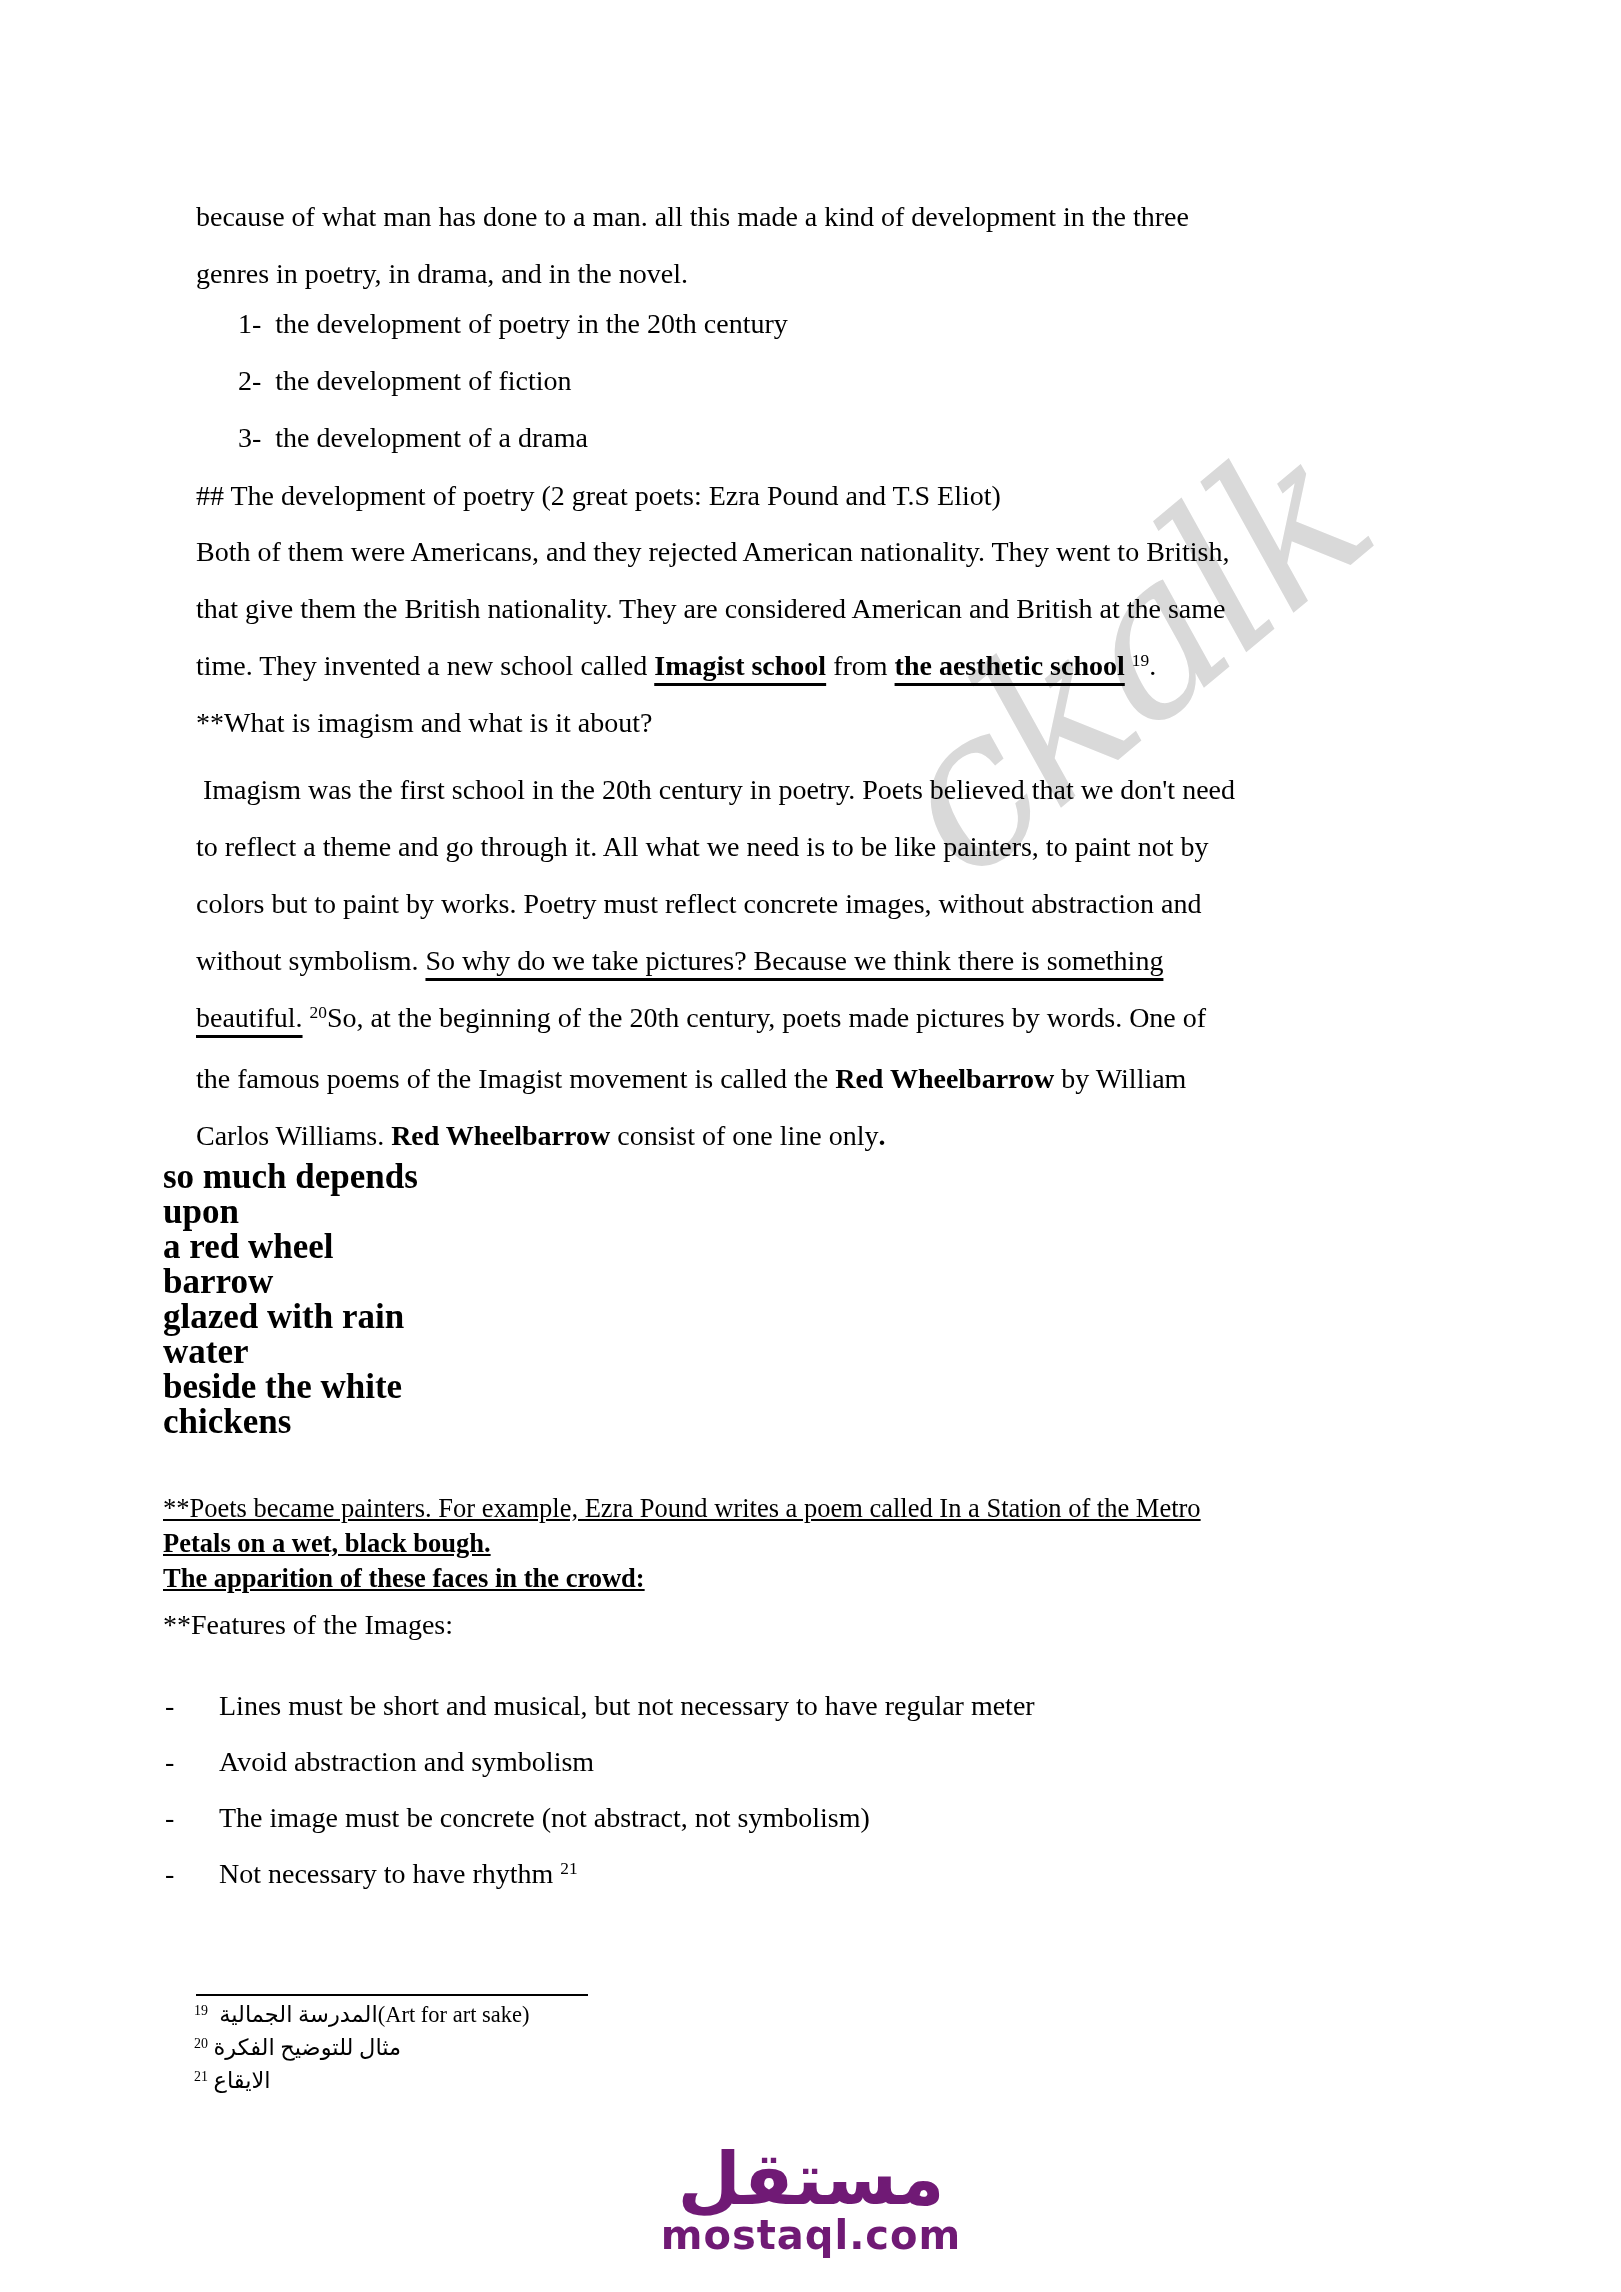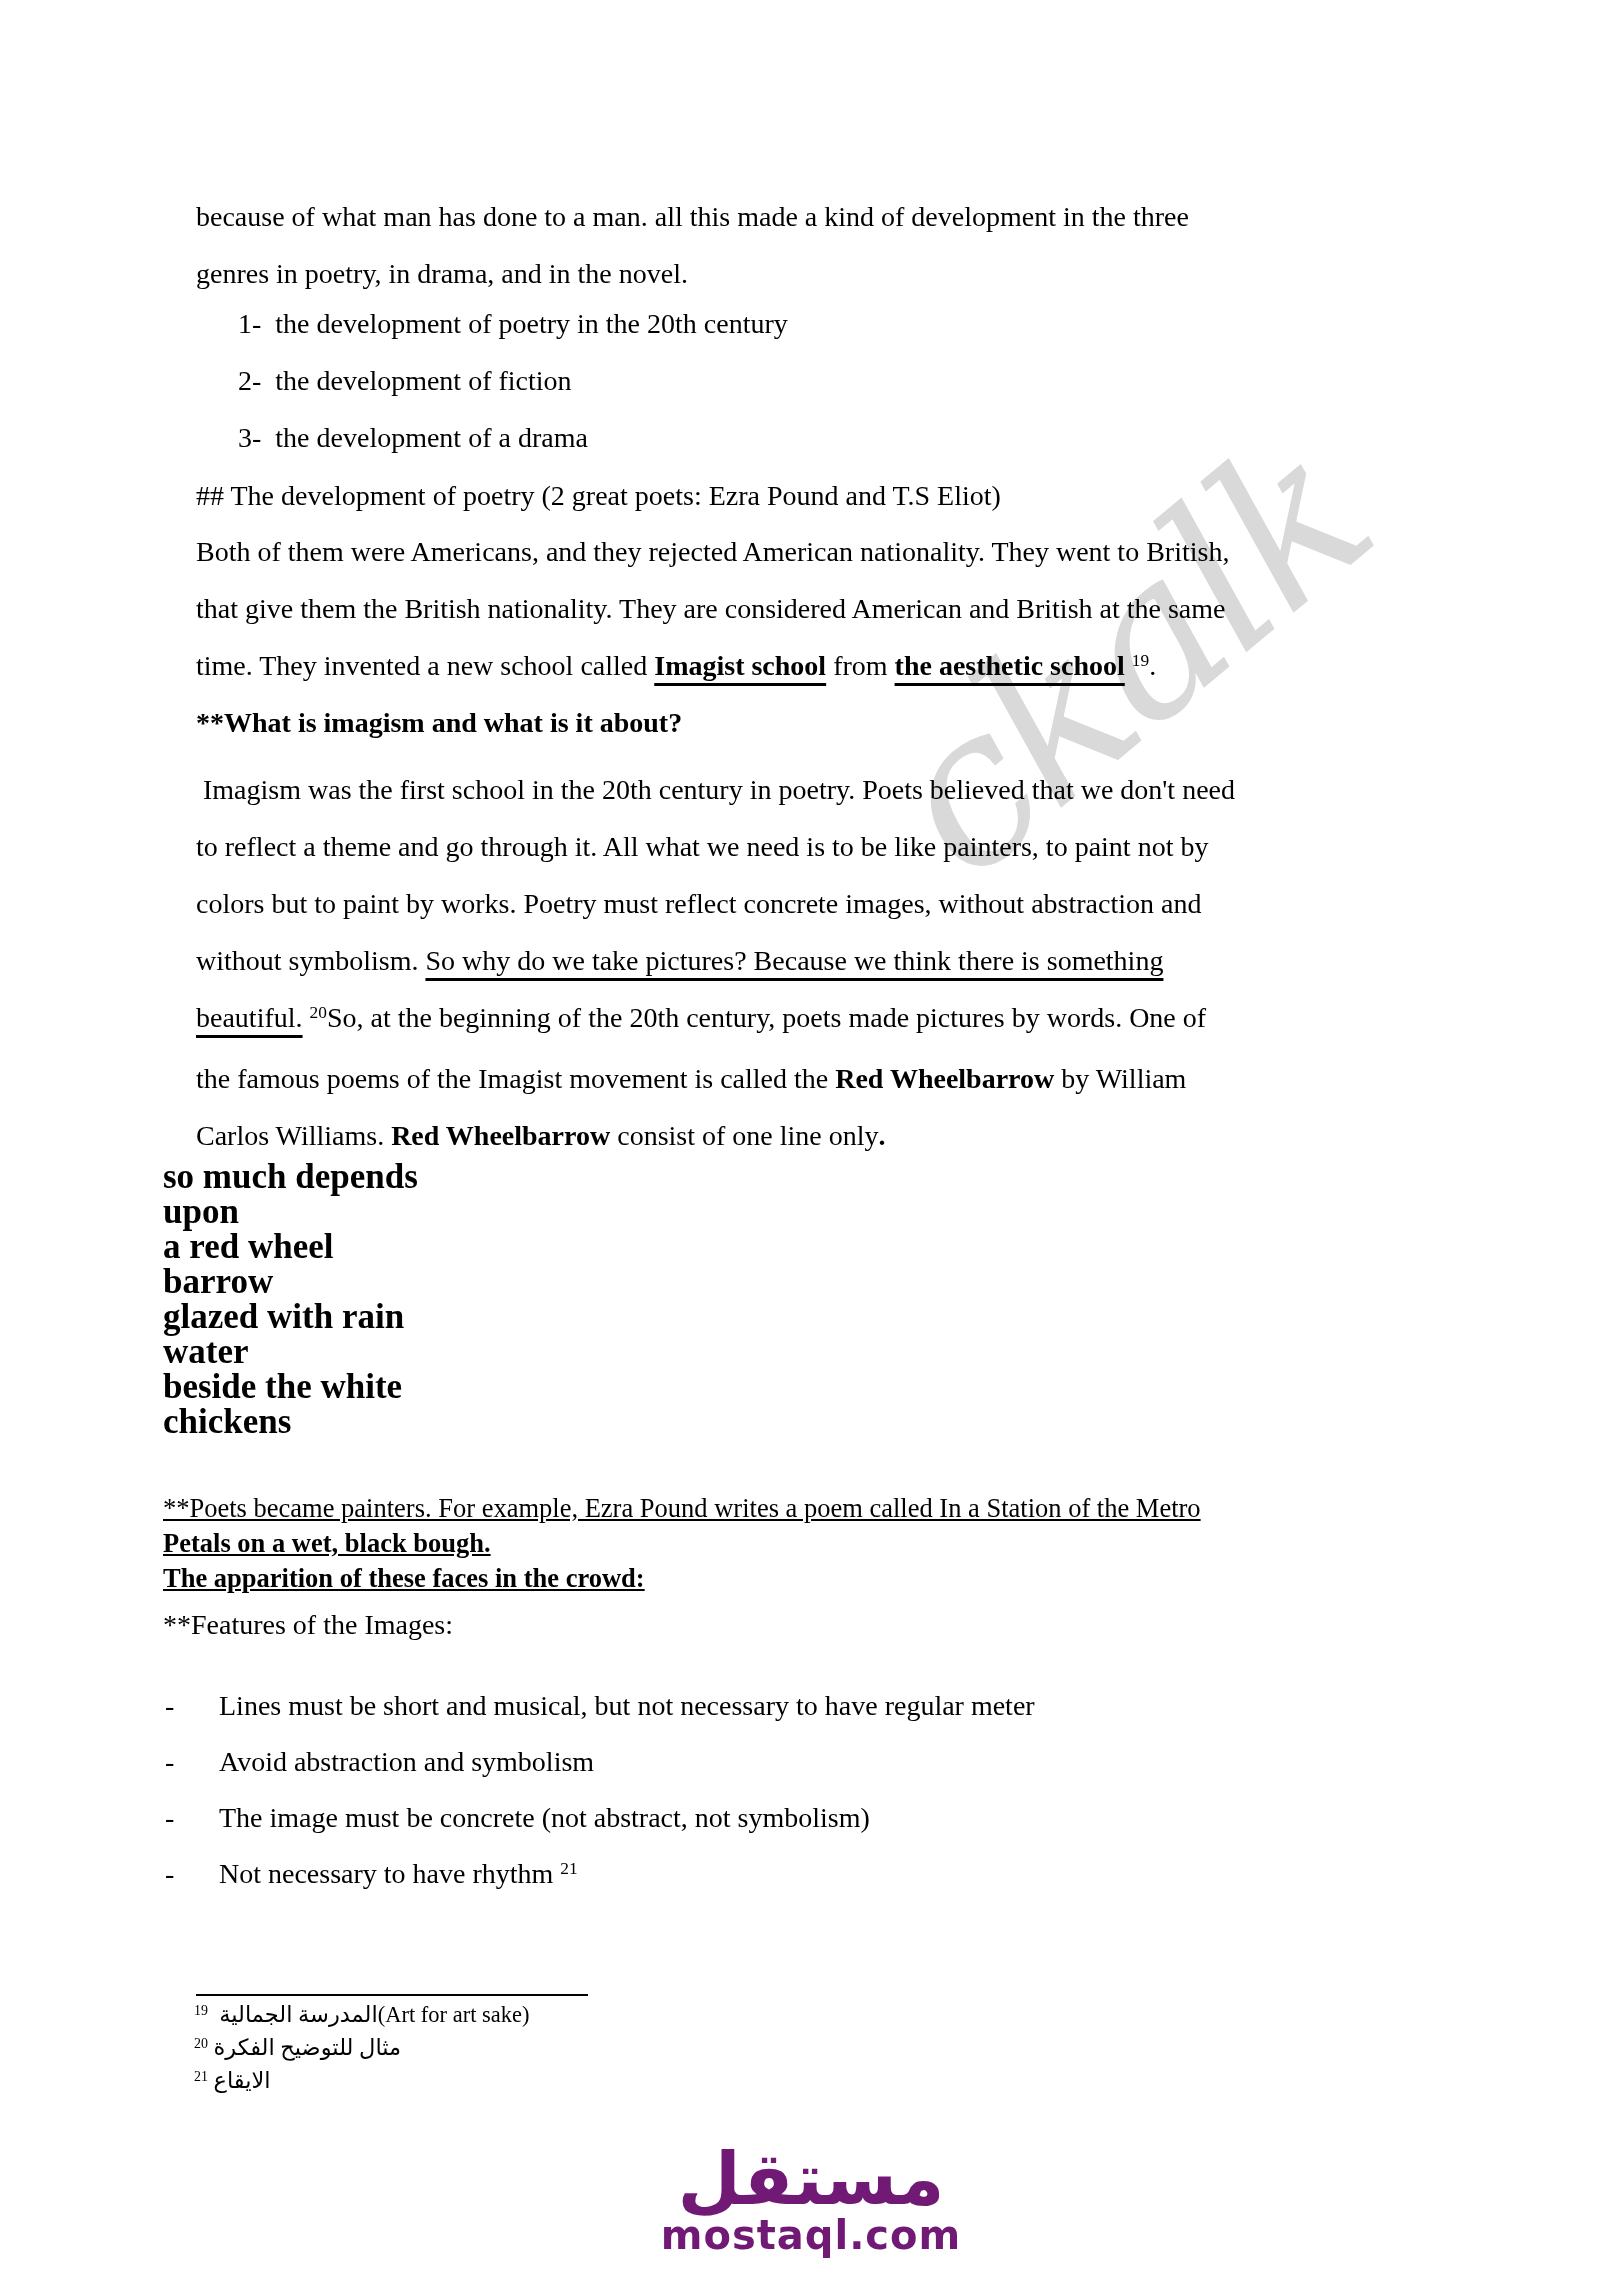--- a/index.html
+++ b/index.html
@@ -82,21 +82,21 @@
     <div class="block body-text" style="left:196px;top:467px;">
       <div class="line">## The development of poetry (2 great poets: Ezra Pound and T.S Eliot)</div>
     </div>
 
     <div class="block body-text" style="left:196px;top:523px;">
         <div class="line">Both of them were Americans, and they rejected American nationality. They went to British,</div>
         <div class="line">that give them the British nationality. They are considered American and British at the same</div>
         <div class="line"><span>time. They invented a new school called </span><span class="b u">Imagist school</span><span> from </span><span class="b u">the aesthetic school</span><span> </span><span class="sup">19</span><span>.</span></div>
       </div>
 
-    <div class="block body-text" style="left:196px;top:694px;font-weight:bold;">
+    <div class="block body-text" style="left:196px;top:694px;">
       <div class="line">**What is imagism and what is it about?</div>
     </div>
 
     <div class="block body-text" style="left:196px;top:761px;">
         <div class="line"> Imagism was the first school in the 20th century in poetry. Poets believed that we don't need</div>
         <div class="line">to reflect a theme and go through it. All what we need is to be like painters, to paint not by</div>
         <div class="line">colors but to paint by works. Poetry must reflect concrete images, without abstraction and</div>
         <div class="line"><span>without symbolism. </span><span class="u">So why do we take pictures? Because we think there is something</span></div>
         <div class="line"><span class="u">beautiful.</span><span> </span><span class="sup">20</span><span>So, at the beginning of the 20th century, poets made pictures by words. One of</span></div>
         <div class="line"><span>the famous poems of the Imagist movement is called the </span><span class="b">Red Wheelbarrow</span><span> by William</span></div>

